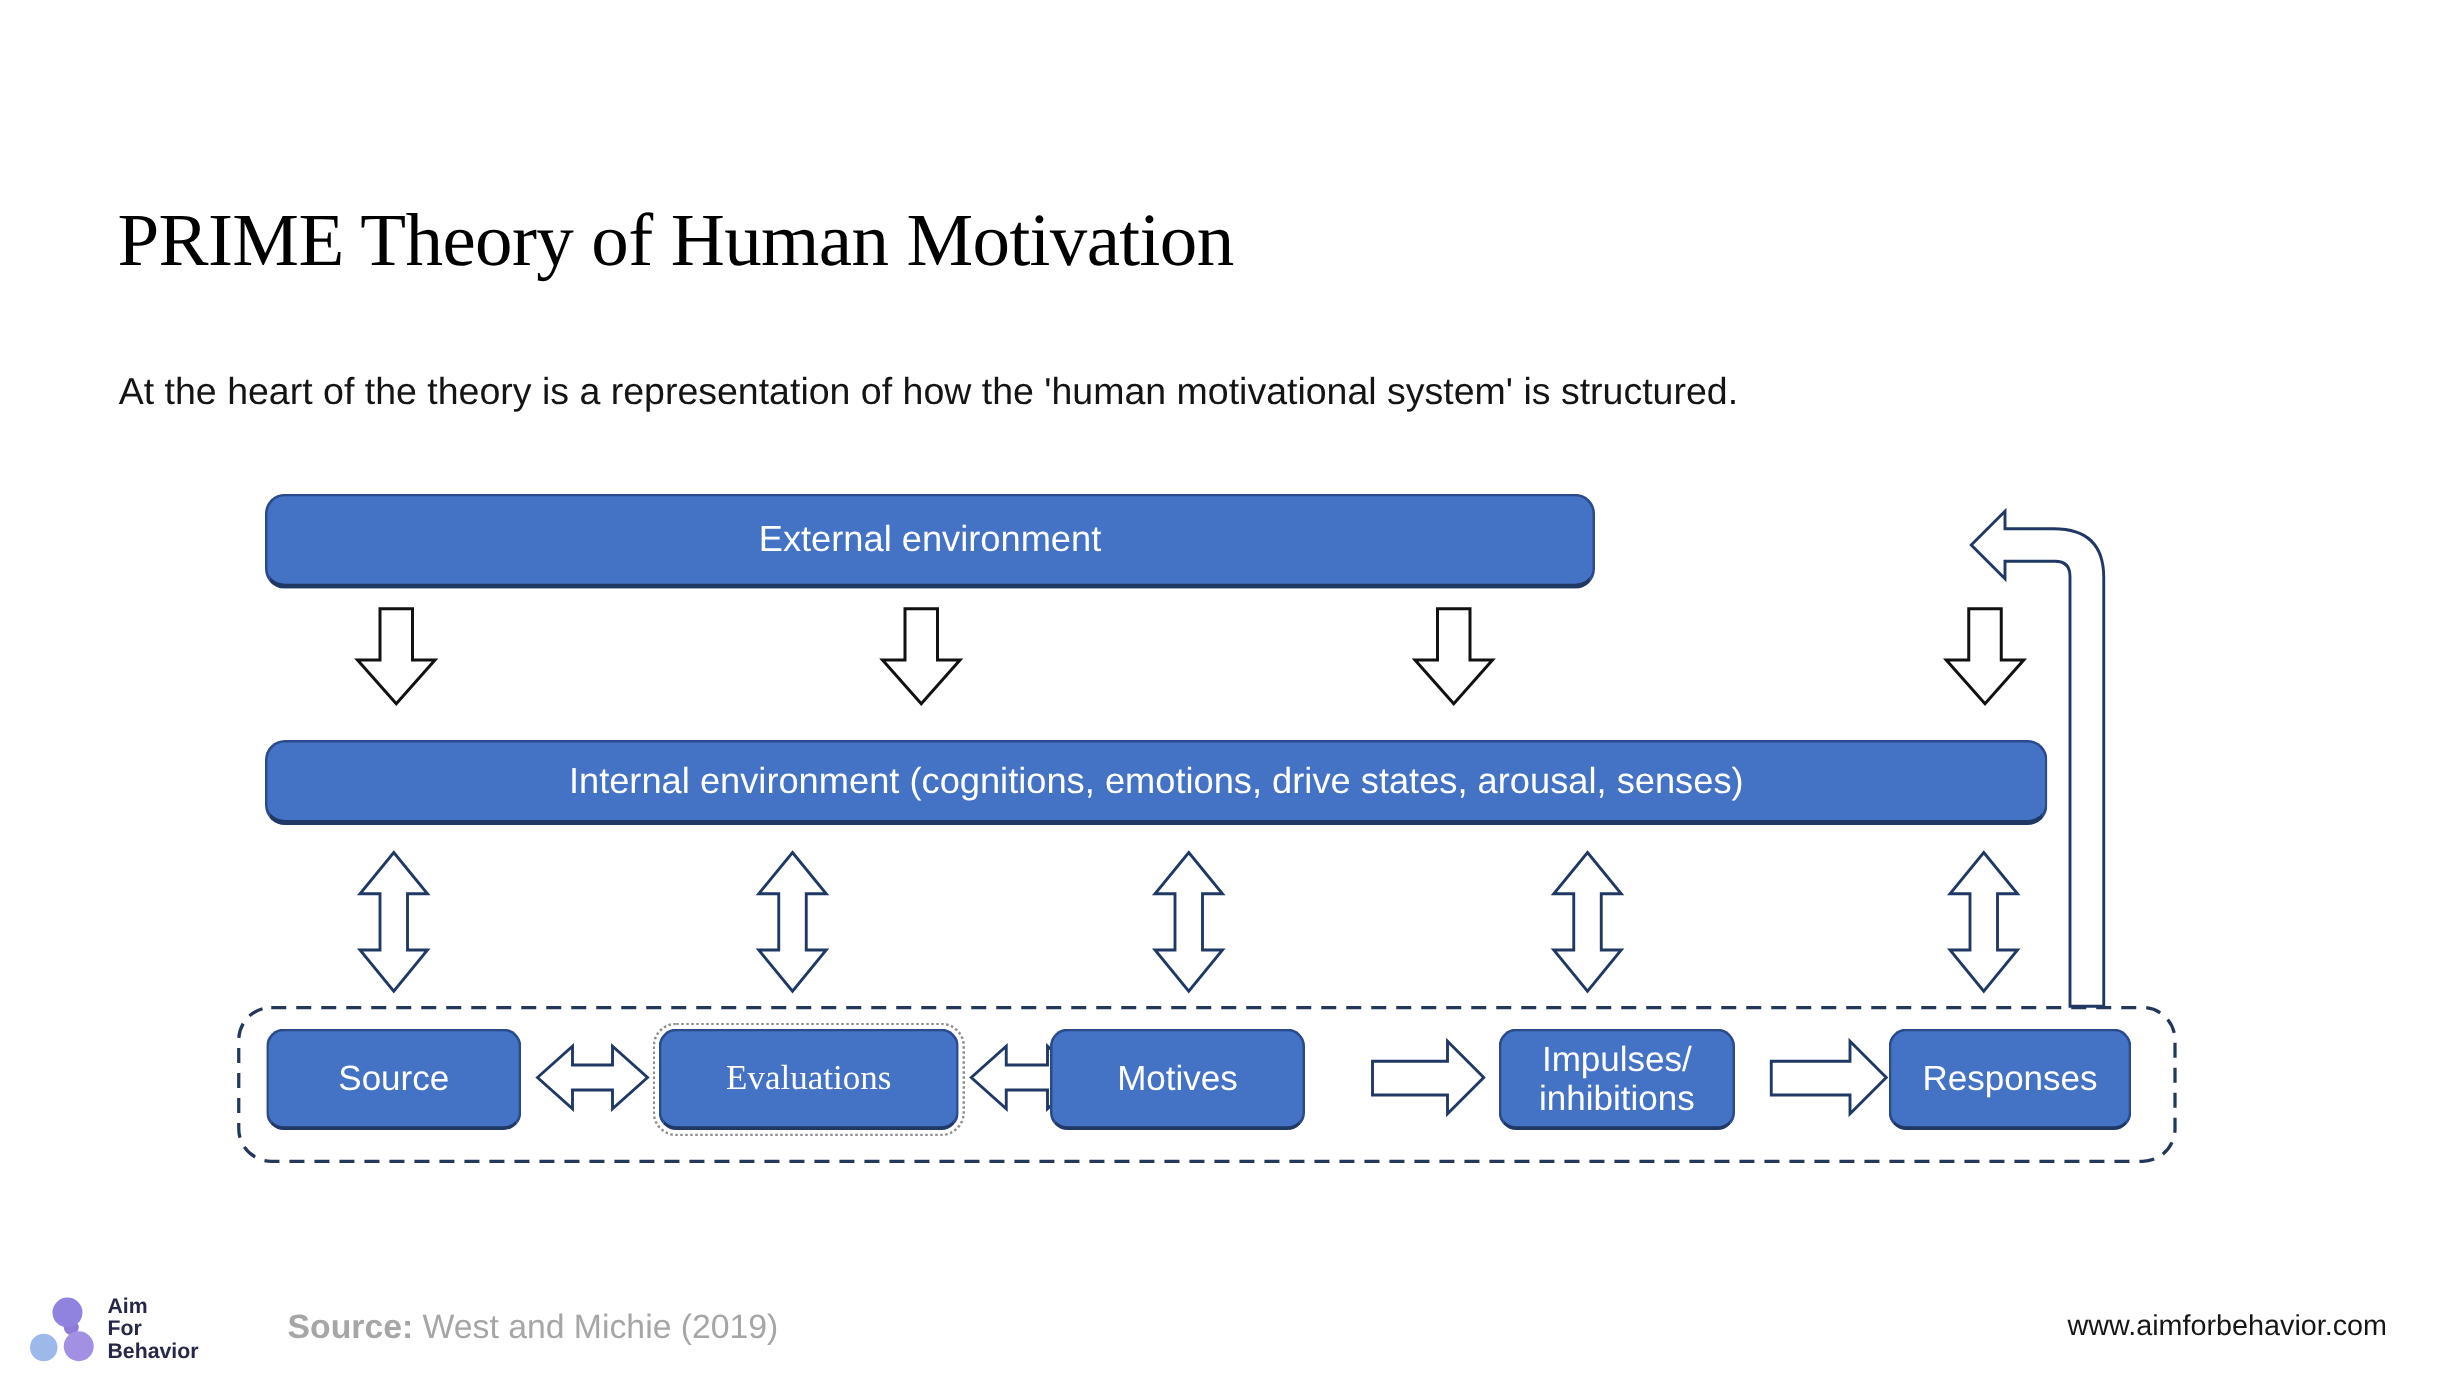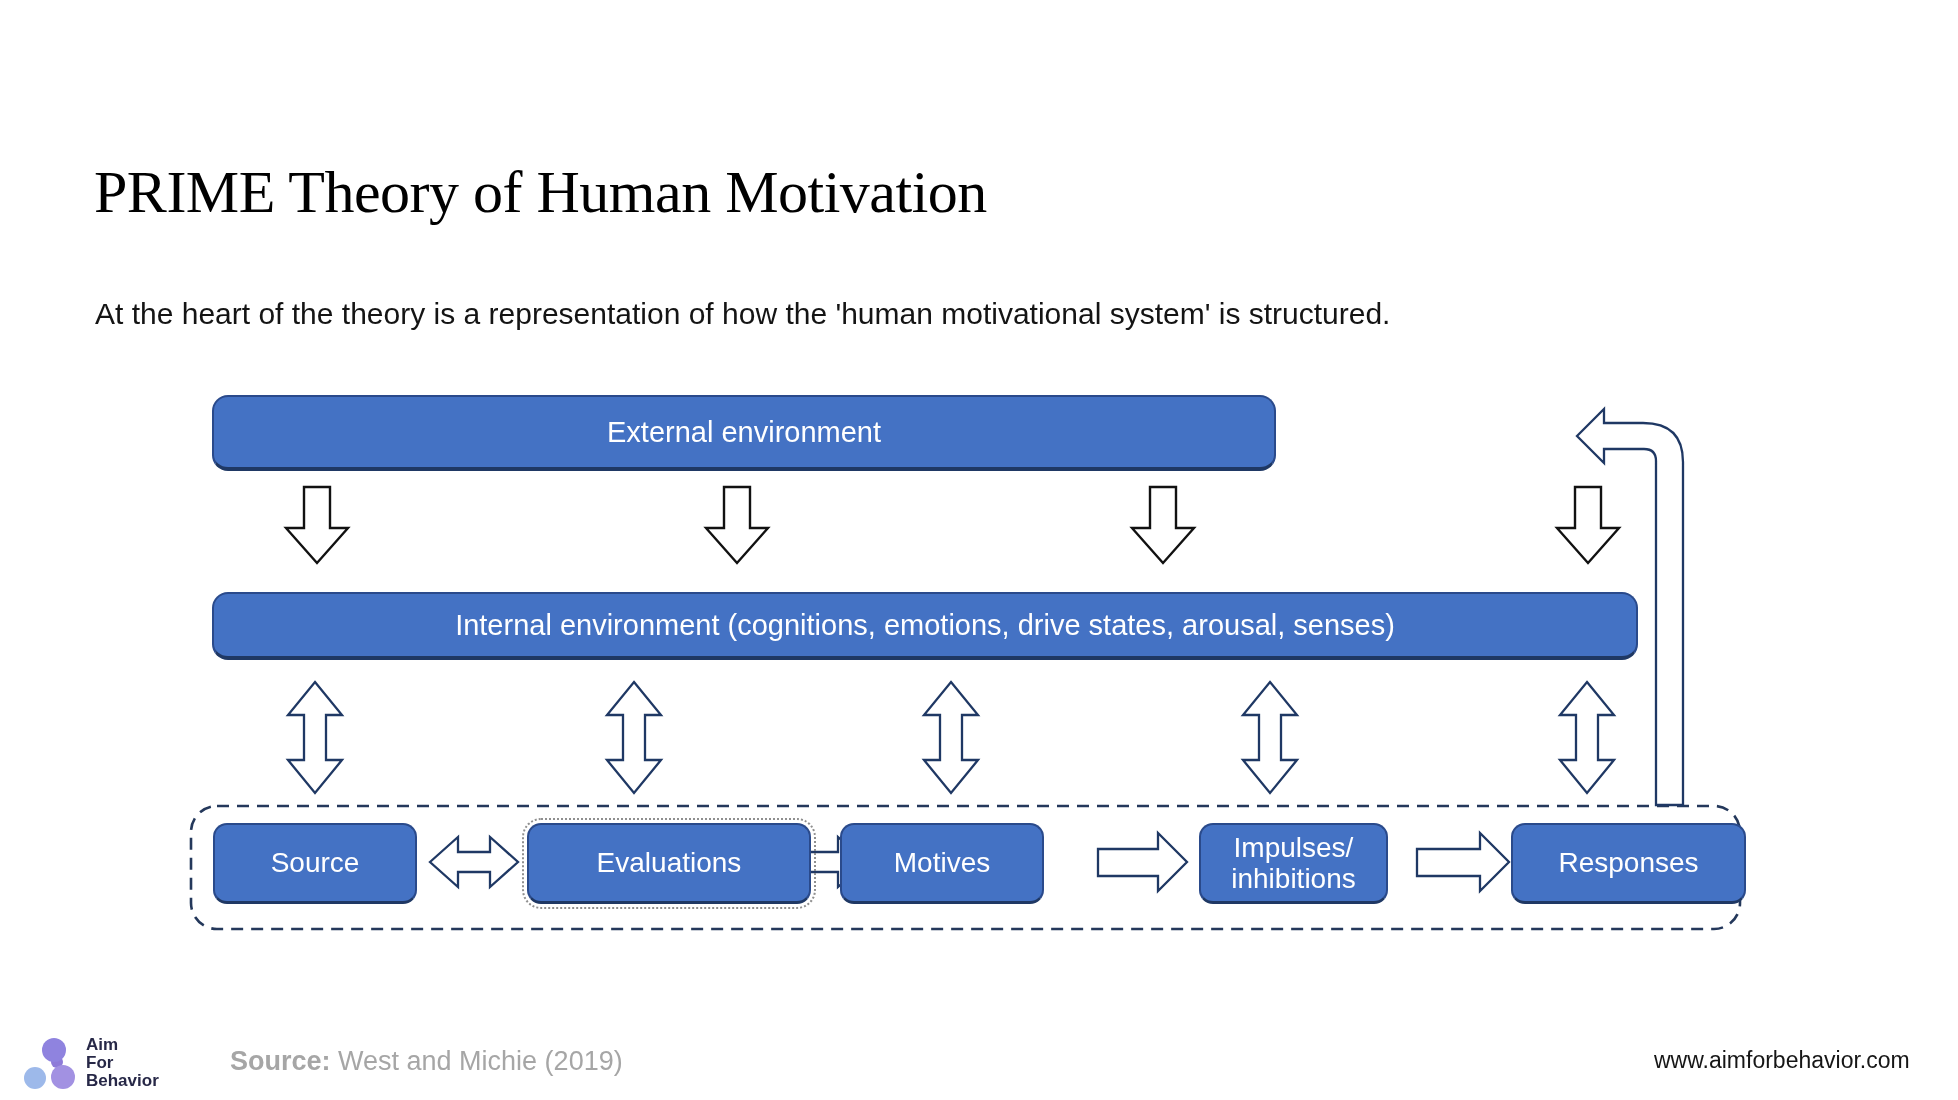--- a/index.html
+++ b/index.html
@@ -65,24 +65,24 @@
     font-size: 28px;
     display: flex;
     align-items: center;
     justify-content: center;
     text-align: center;
     line-height: 1.12;
     white-space: pre-line;
     box-sizing: border-box;
   }
   .box-plans      { left: 213px;  width: 204px; }
-  .box-evaluations{ left: 527px;  width: 284px; outline: 2px dotted #8f8f8f; outline-offset: 3px; }
+  .box-evaluations{ left: 527px;  width: 240px; outline: 2px dotted #8f8f8f; outline-offset: 3px; font-family: Liberation Serif, serif; }
   .box-motives    { left: 840px;  width: 204px; }
   .box-impulses   { left: 1199px; width: 189px; }
-  .box-responses  { left: 1511px; width: 235px; }
+  .box-responses  { left: 1511px; width: 194px; }
   .logo-mark {
     position: absolute;
     left: 24px;
     top: 1035px;
     width: 78px;
     height: 60px;
   }
   .logo-text {
     position: absolute;
     left: 86px;

